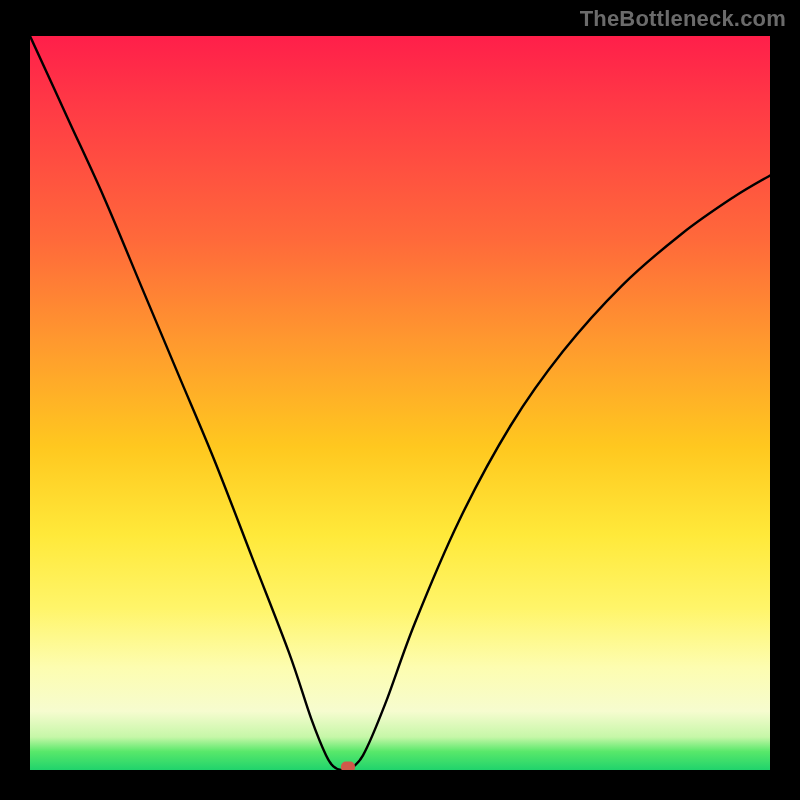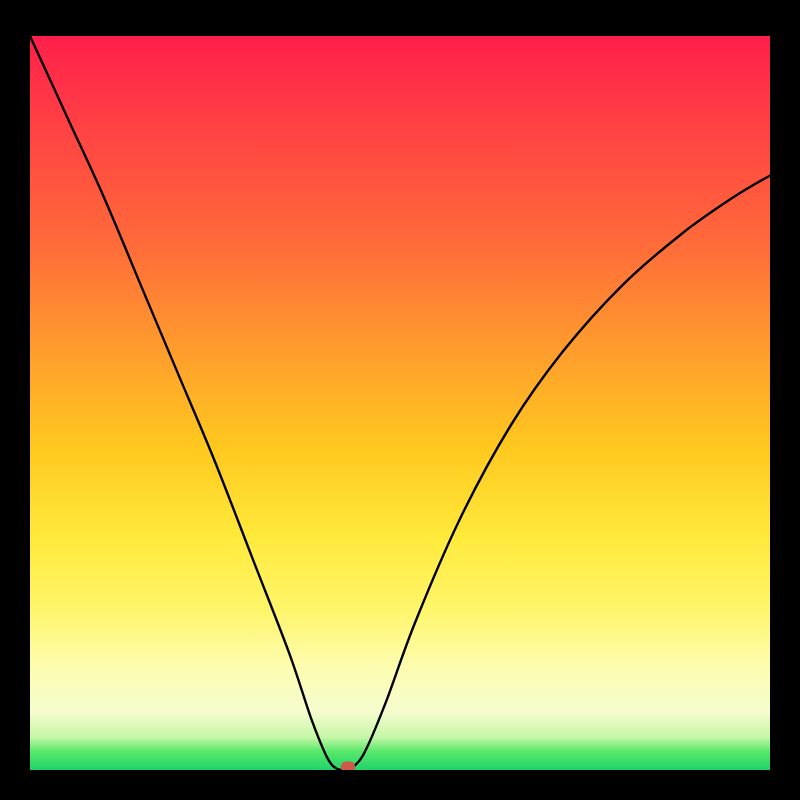--- a/index.html
+++ b/index.html
@@ -63,20 +63,21 @@
     border-radius: 5px;
     background: #cf5a4a;
     transform: translate(-50%, -50%);
   }
 </style>
 </head>
 <body>
 
 <div class="stage">
 
+  <div class="watermark">TheBottleneck.com</div>
 
   <div class="plot-frame">
     <div class="plot-inner">
 
       <svg class="curve" viewBox="0 0 740 734" preserveAspectRatio="none">
         <path id="curve-path" fill="none" stroke="#000" stroke-width="2.4" stroke-linecap="round" stroke-linejoin="round" d="M 0.0 0.0 C 6.2 13.5, 24.7 53.8, 37.0 80.7 C 49.3 107.7, 61.7 133.3, 74.0 161.5 C 86.3 189.6, 98.7 220.2, 111.0 249.6 C 123.3 278.9, 135.7 308.3, 148.0 337.6 C 160.3 367.0, 172.7 395.1, 185.0 425.7 C 197.3 456.3, 209.7 489.3, 222.0 521.1 C 234.3 552.9, 249.1 589.6, 259.0 616.6 C 268.9 643.5, 275.0 665.5, 281.2 682.6 C 287.4 699.7, 292.3 711.4, 296.0 719.3 C 299.7 727.3, 300.9 727.9, 303.4 730.3 C 305.9 732.8, 308.3 733.4, 310.8 734.0 C 313.3 734.6, 314.5 736.4, 318.2 734.0 C 321.9 731.6, 326.8 730.3, 333.0 719.3 C 339.2 708.3, 346.6 690.0, 355.2 667.9 C 363.8 645.9, 372.5 617.8, 384.8 587.2 C 397.1 556.6, 413.2 517.5, 429.2 484.4 C 445.2 451.4, 463.7 417.2, 481.0 389.0 C 498.3 360.9, 514.3 338.9, 532.8 315.6 C 551.3 292.4, 572.3 269.1, 592.0 249.6 C 611.7 230.0, 632.7 212.9, 651.2 198.2 C 669.7 183.5, 688.2 171.3, 703.0 161.5 C 717.8 151.7, 733.8 143.1, 740.0 139.5"></path>
       </svg>
 
       <div id="min-dot" class="min-dot" style="left: 318.2px; top: 731px; background: rgb(207, 90, 74);"></div>
 

